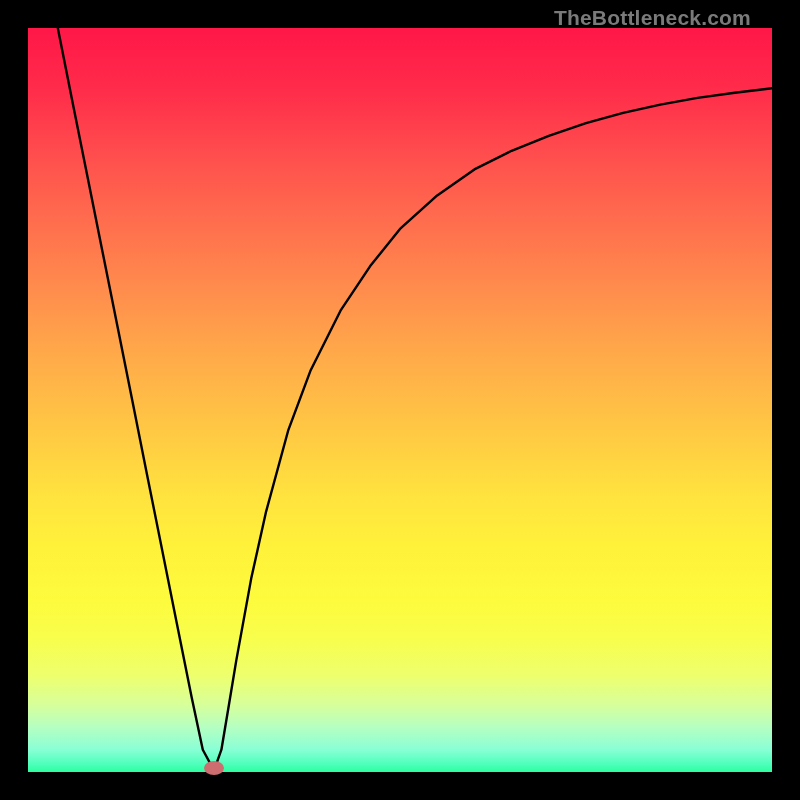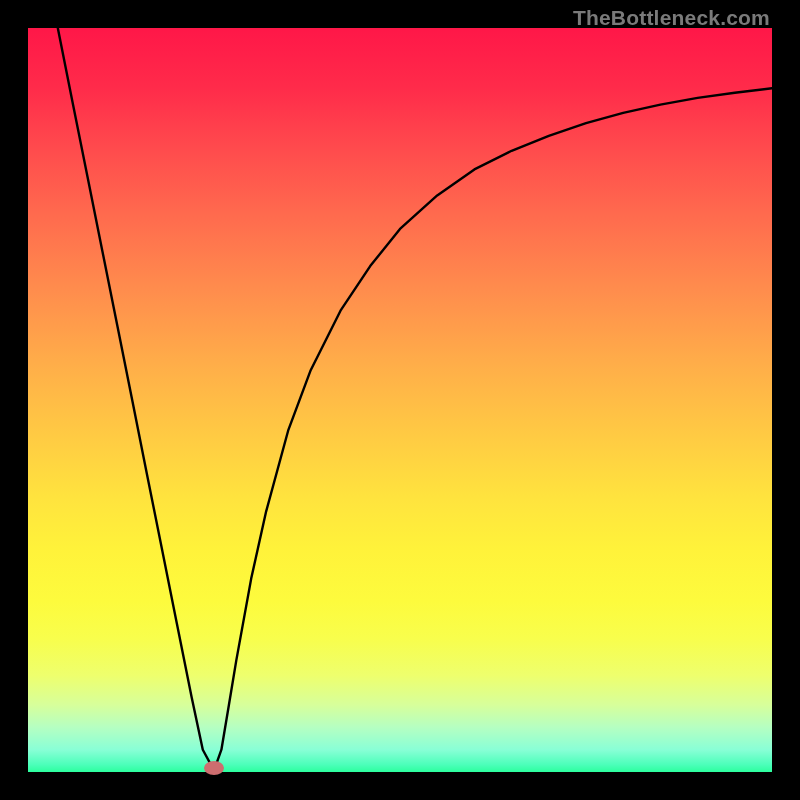--- a/index.html
+++ b/index.html
@@ -31,21 +31,21 @@
       #eeff6d 87%,
       #d7ff9b 91%,
       #b5ffc2 94%,
       #89ffd6 97%,
       #4cffba 99%,
       #2cff9e 100%);
   }
   .watermark {
     position: absolute;
     top: 6px;
-    right: 30px;
+    right: 49px;
     font-family: Arial, Helvetica, sans-serif;
     font-size: 21px;
     font-weight: bold;
     color: #7a7a7a;
     letter-spacing: 0.2px;
     user-select: none;
   }
   svg.curve {
     position: absolute;
     left: 0;

